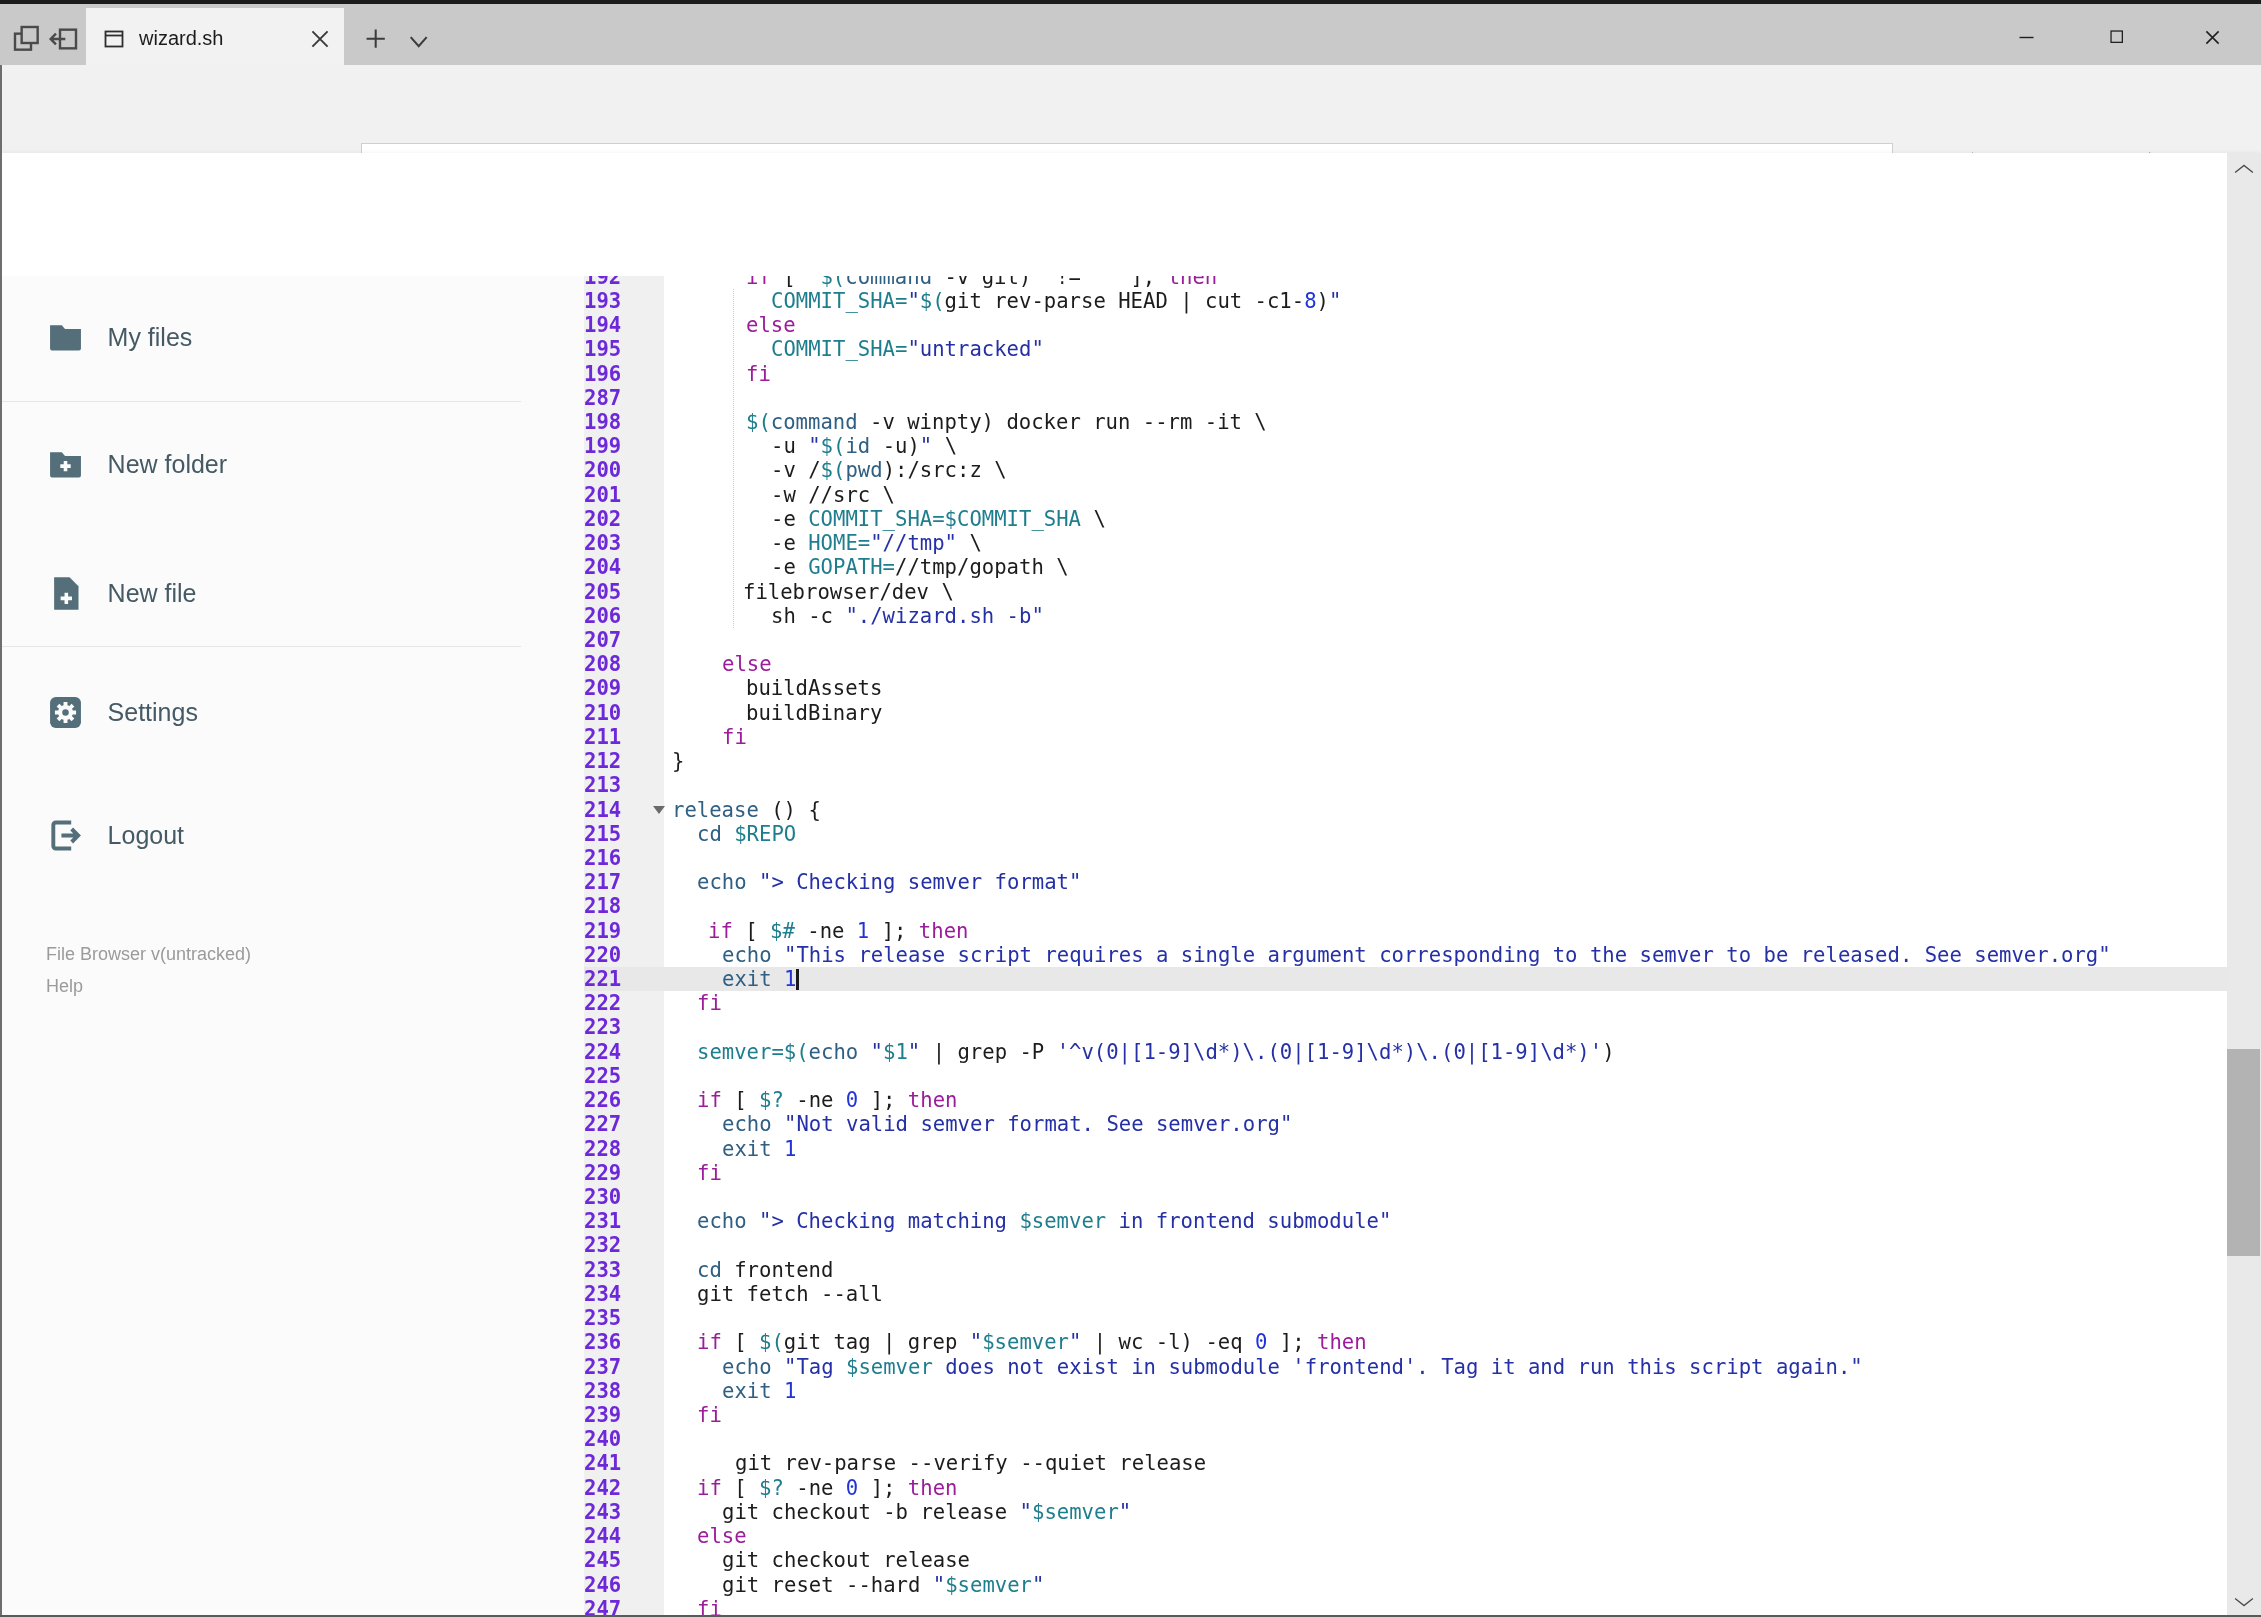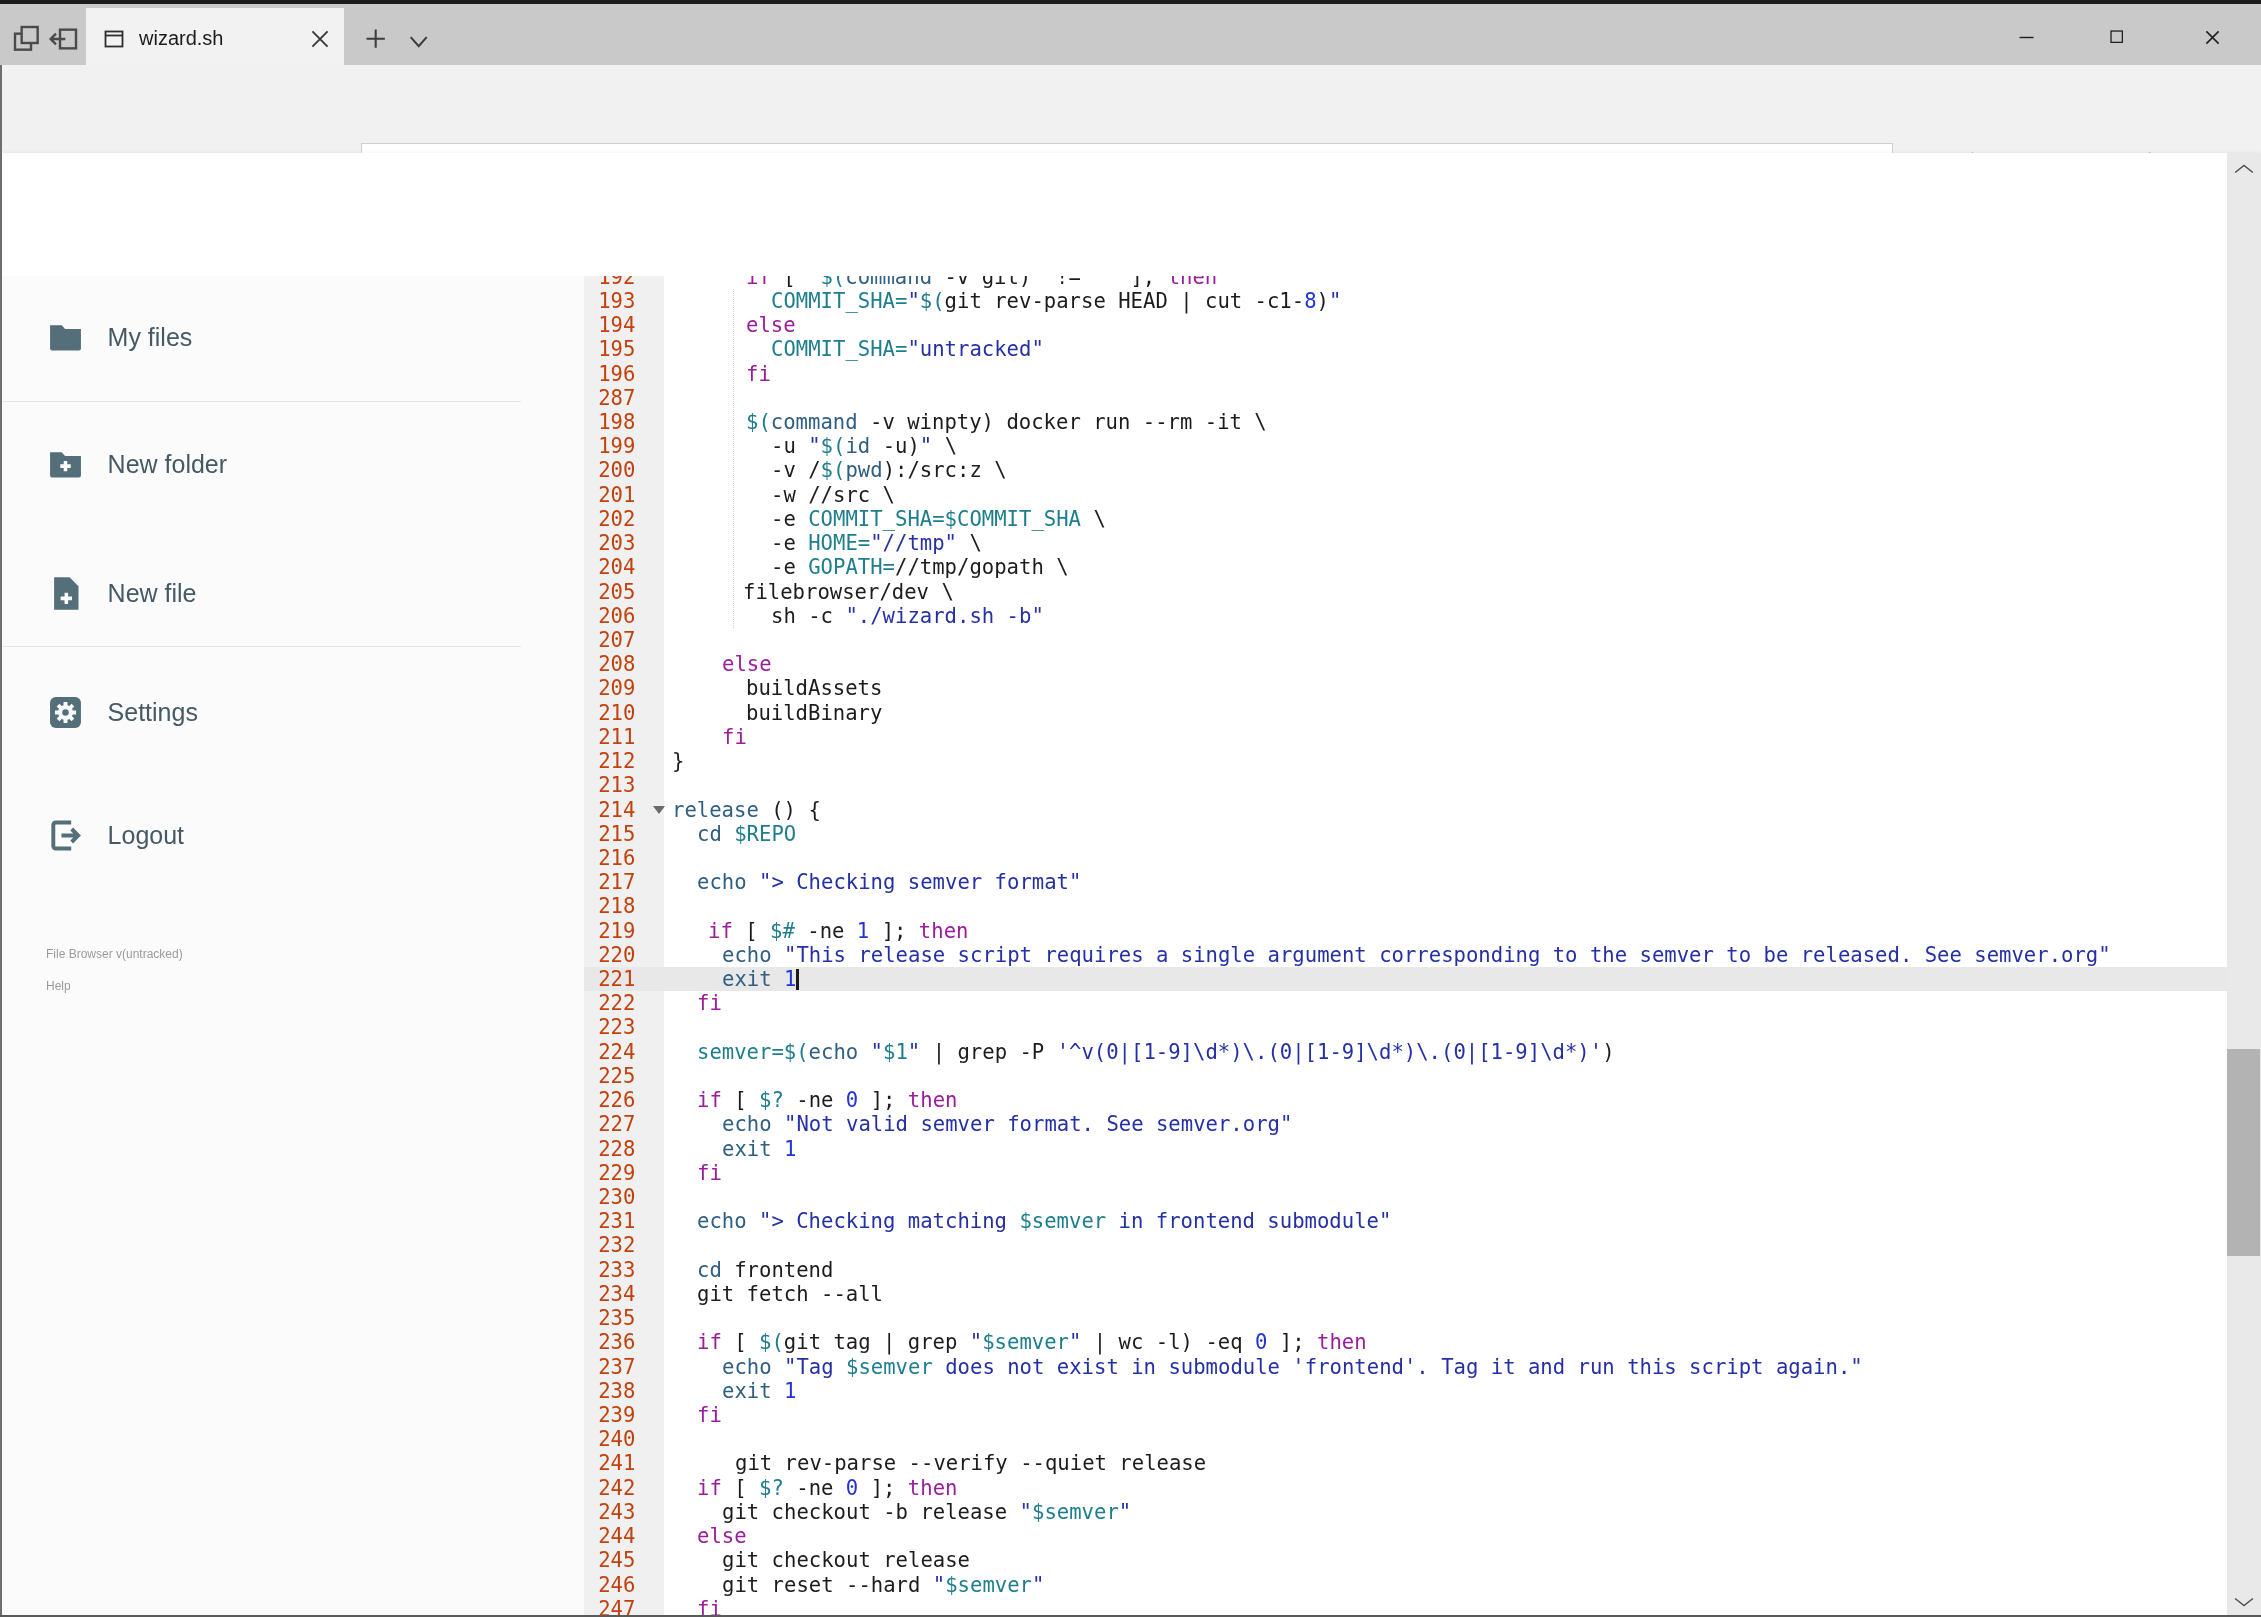--- a/index.html
+++ b/index.html
@@ -40,30 +40,30 @@
   .search-ico{position:absolute;left:32px;top:27px;width:35px;height:35px;color:#3f3f3f;}
   .search-ph{position:absolute;left:90px;top:0;height:88px;line-height:88px;font-size:27.4px;color:#8d8d8d;}
   .toolbtn{position:absolute;top:188px;width:47px;height:47px;color:#546e7a;}
 
   
   .sidebar{left:0;top:276px;width:584px;height:1341px;background:#fbfbfb;}
   .sb-item{position:absolute;left:0;width:565px;height:58px;display:flex;align-items:center;padding-left:46px;box-sizing:border-box;cursor:pointer;}
   .sb-item .ic{width:39px;height:39px;color:#546e7a;flex:0 0 39px;}
   .sb-item .lbl{margin-left:22.6px;font-size:25px;font-weight:500;color:#455a64;white-space:nowrap;}
   .sb-div{position:absolute;left:0;width:521px;height:0.8px;background:#e5e5e5;}
-  .sb-footer{position:absolute;left:46px;top:662px;font-size:12px;color:#9b9b9b;line-height:32px;}
+  .sb-footer{position:absolute;left:46px;top:662px;font-size:18px;color:#9b9b9b;line-height:32px;}
   .sb-footer .help{display:block;}
 
   
   .editor{left:584px;top:276px;width:1643px;height:1341px;background:#ffffff;overflow:hidden;cursor:text;}
   .gutterbg{position:absolute;left:0;top:0;width:80px;height:1341px;background:#f0f0f0;}
   .iguide{position:absolute;left:149px;top:13px;height:339px;border-left:1.6px dotted #cdcdcd;}
   .crow{position:absolute;left:0;width:1643px;height:24px;display:flex;font:20.6px/24px "DejaVu Sans Mono", monospace;}
   .crow.act{background:#e8e8e8;}
-  .gut{width:80px;flex:0 0 80px;text-align:center;padding-right:14.5px;box-sizing:border-box;color:#c2410c;position:relative;}
+  .gut{width:80px;flex:0 0 80px;text-align:left;padding-right:14.5px;box-sizing:border-box;color:#6d28d9;position:relative;font-weight:bold;}
   .cd{white-space:pre;color:#1c1c1c;}
   .tok-k{color:#9b1d9b;margin-top:45px;}
   .tok-b{color:#2f5f82;}
   .tok-v{color:#1e7e8d;}
   .tok-s{color:#2530a6;}
   .tok-n{color:#2135d6;}
   .fold{position:absolute;right:-0.8px;top:8px;width:0;height:0;border-left:6.5px solid transparent;border-right:6.5px solid transparent;border-top:8px solid #6a6a6a;}
   .caret{display:inline-block;width:2.4px;height:21px;background:#1a1a1a;vertical-align:-4px;}
 
   

